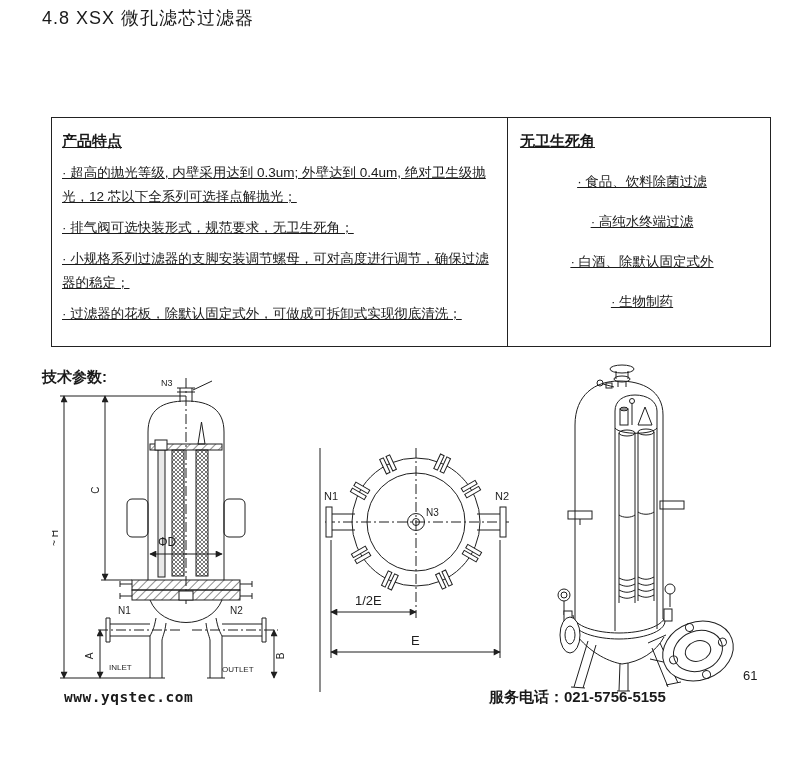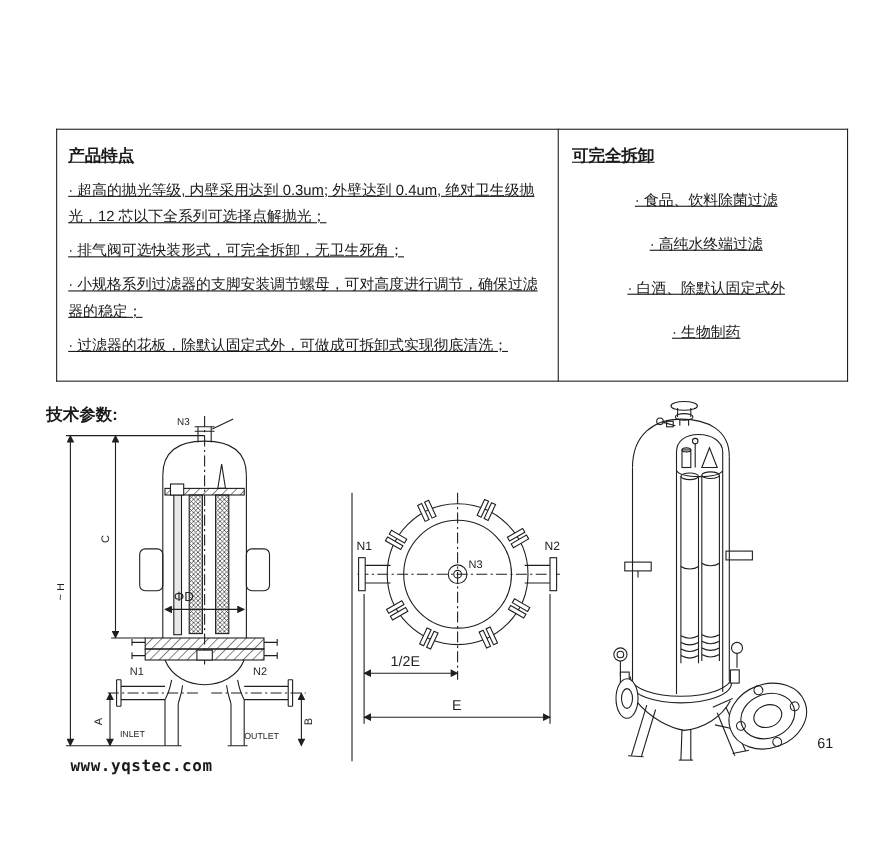--- a/index.html
+++ b/index.html
@@ -26,34 +26,35 @@
   .page-number{position:absolute;left:719px;top:668px;font-size:13px;margin-left:24px;}
   .footer-website{position:absolute;left:64px;top:689px;font-size:14.5px;font-weight:bold;
                   font-family:"DejaVu Sans Mono",monospace;letter-spacing:0.5px;}
   .footer-phone{position:absolute;left:489px;top:688px;font-size:15px;font-weight:bold;}
 </style>
 </head>
 <body>
 
 <div class="page">
 
+  <h1 class="title">4.8 XSX 微孔滤芯过滤器</h1>
 
 
   <table class="spec-table">
     <tbody>
         <tr>
       <td class="cell-left">
         <div class="cell-heading">产品特点</div>
         <div class="feature-item">· 超高的抛光等级, 内壁采用达到 0.3um; 外壁达到 0.4um, 绝对卫生级抛光，12 芯以下全系列可选择点解抛光；</div>
-        <div class="feature-item">· 排气阀可选快装形式，可完全拆卸，无卫生死角；</div>
+        <div class="feature-item">· 排气阀可选快装形式，规范要求，无卫生死角；</div>
         <div class="feature-item">· 小规格系列过滤器的支脚安装调节螺母，可对高度进行调节，确保过滤器的稳定；</div>
         <div class="feature-item">· 过滤器的花板，除默认固定式外，可做成可拆卸式实现彻底清洗；</div>
       </td>
       <td class="cell-right">
-        <div class="cell-heading">可完全拆卸</div>
+        <div class="cell-heading">无卫生死角</div>
         <div class="app-item">· 食品、饮料除菌过滤</div>
         <div class="app-item">· 高纯水终端过滤</div>
         <div class="app-item">· 白酒、除默认固定式外</div>
         <div class="app-item">· 生物制药</div>
       </td>
     </tr>
   </tbody>
     </table>
 
   <div class="tech-label">技术参数:</div>
@@ -345,14 +346,15 @@
 
       <g>
         <ellipse cx="30" cy="272" rx="10" ry="18" fill="#fff"></ellipse>
         <ellipse cx="30" cy="272" rx="5" ry="9"></ellipse>
       </g>
     </g>
   </svg>
 
   <div class="page-number">61</div>
   <div class="footer-website">www.yqstec.com</div>
+  <div class="footer-phone">服务电话：021-5756-5155</div>
 
 </div>
 
 </body></html>

